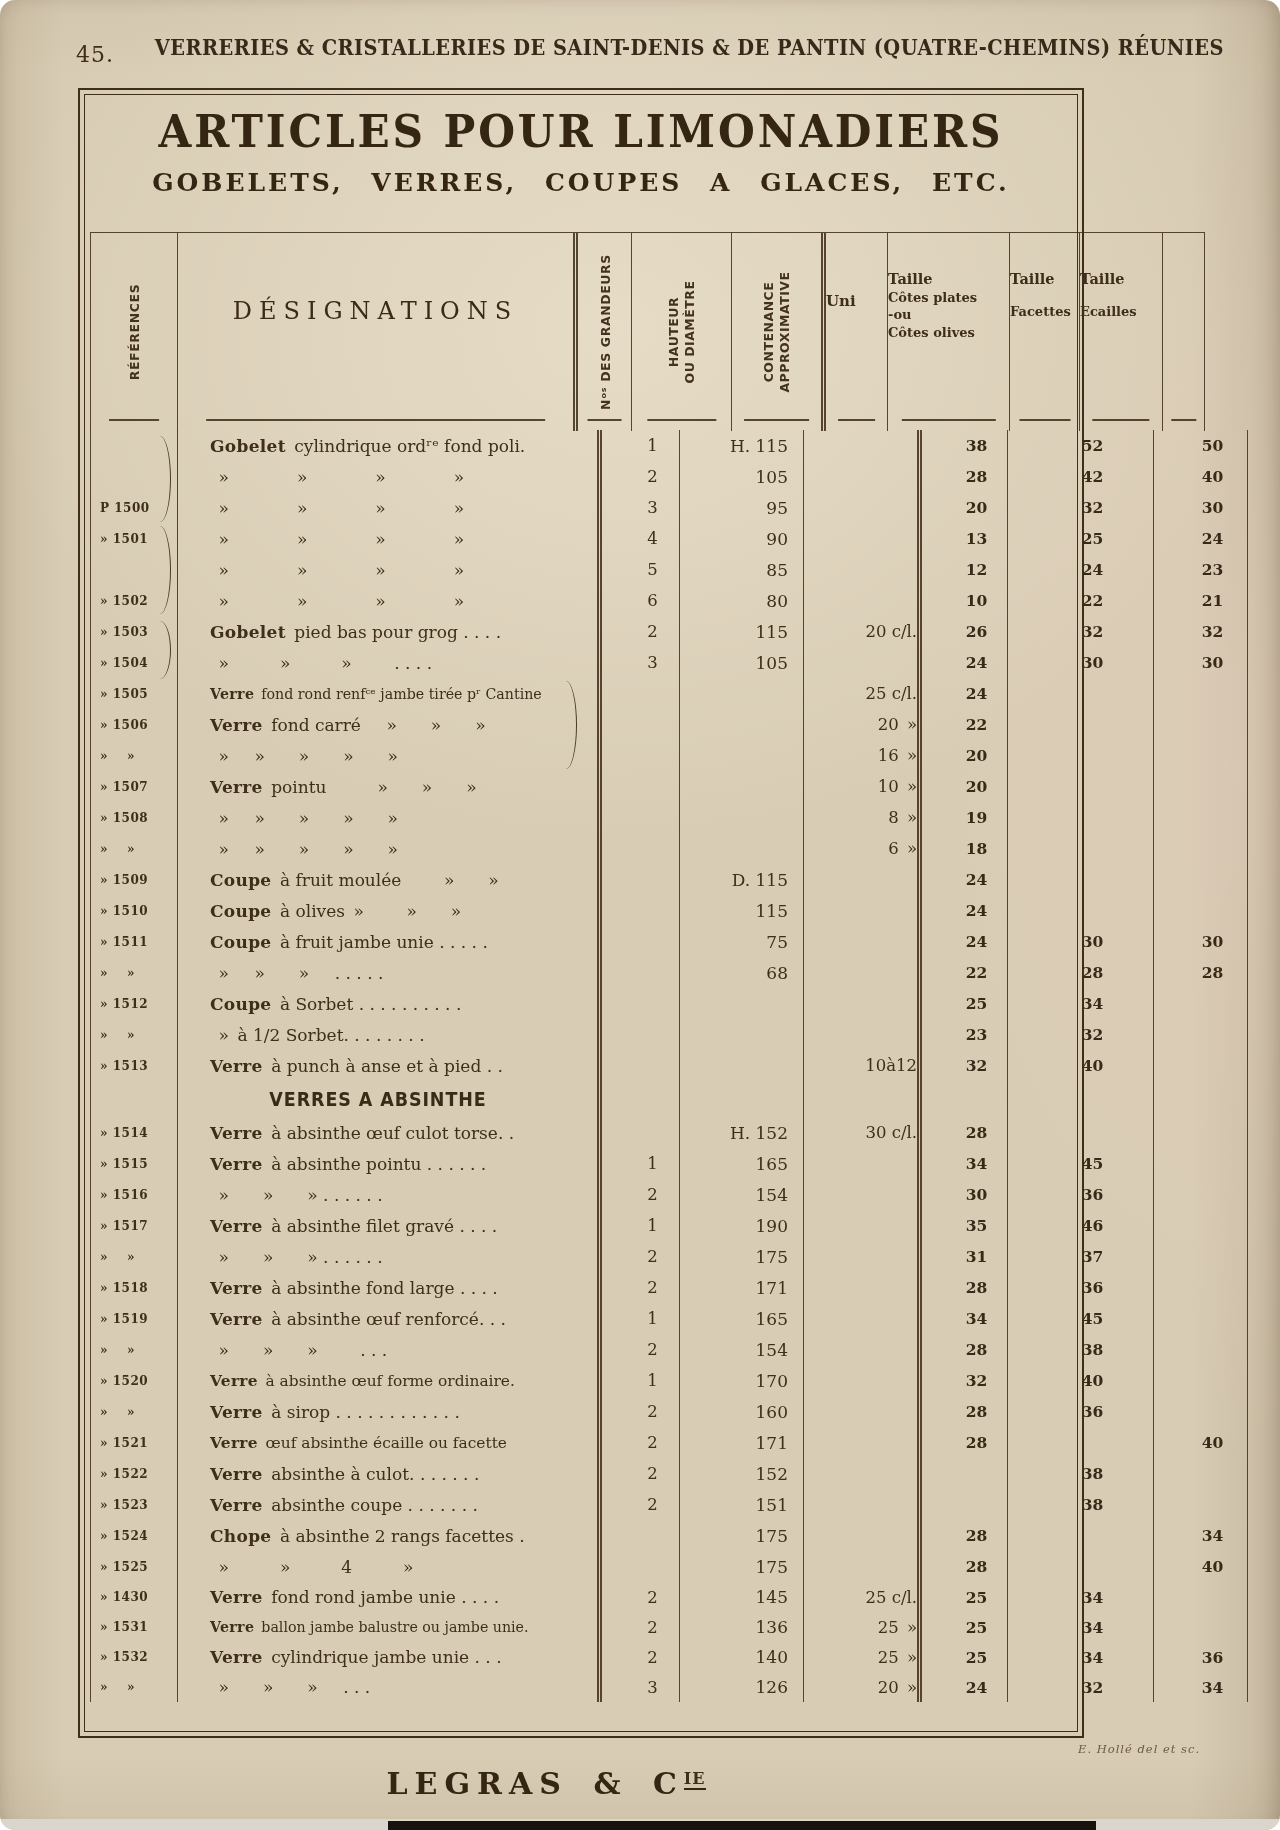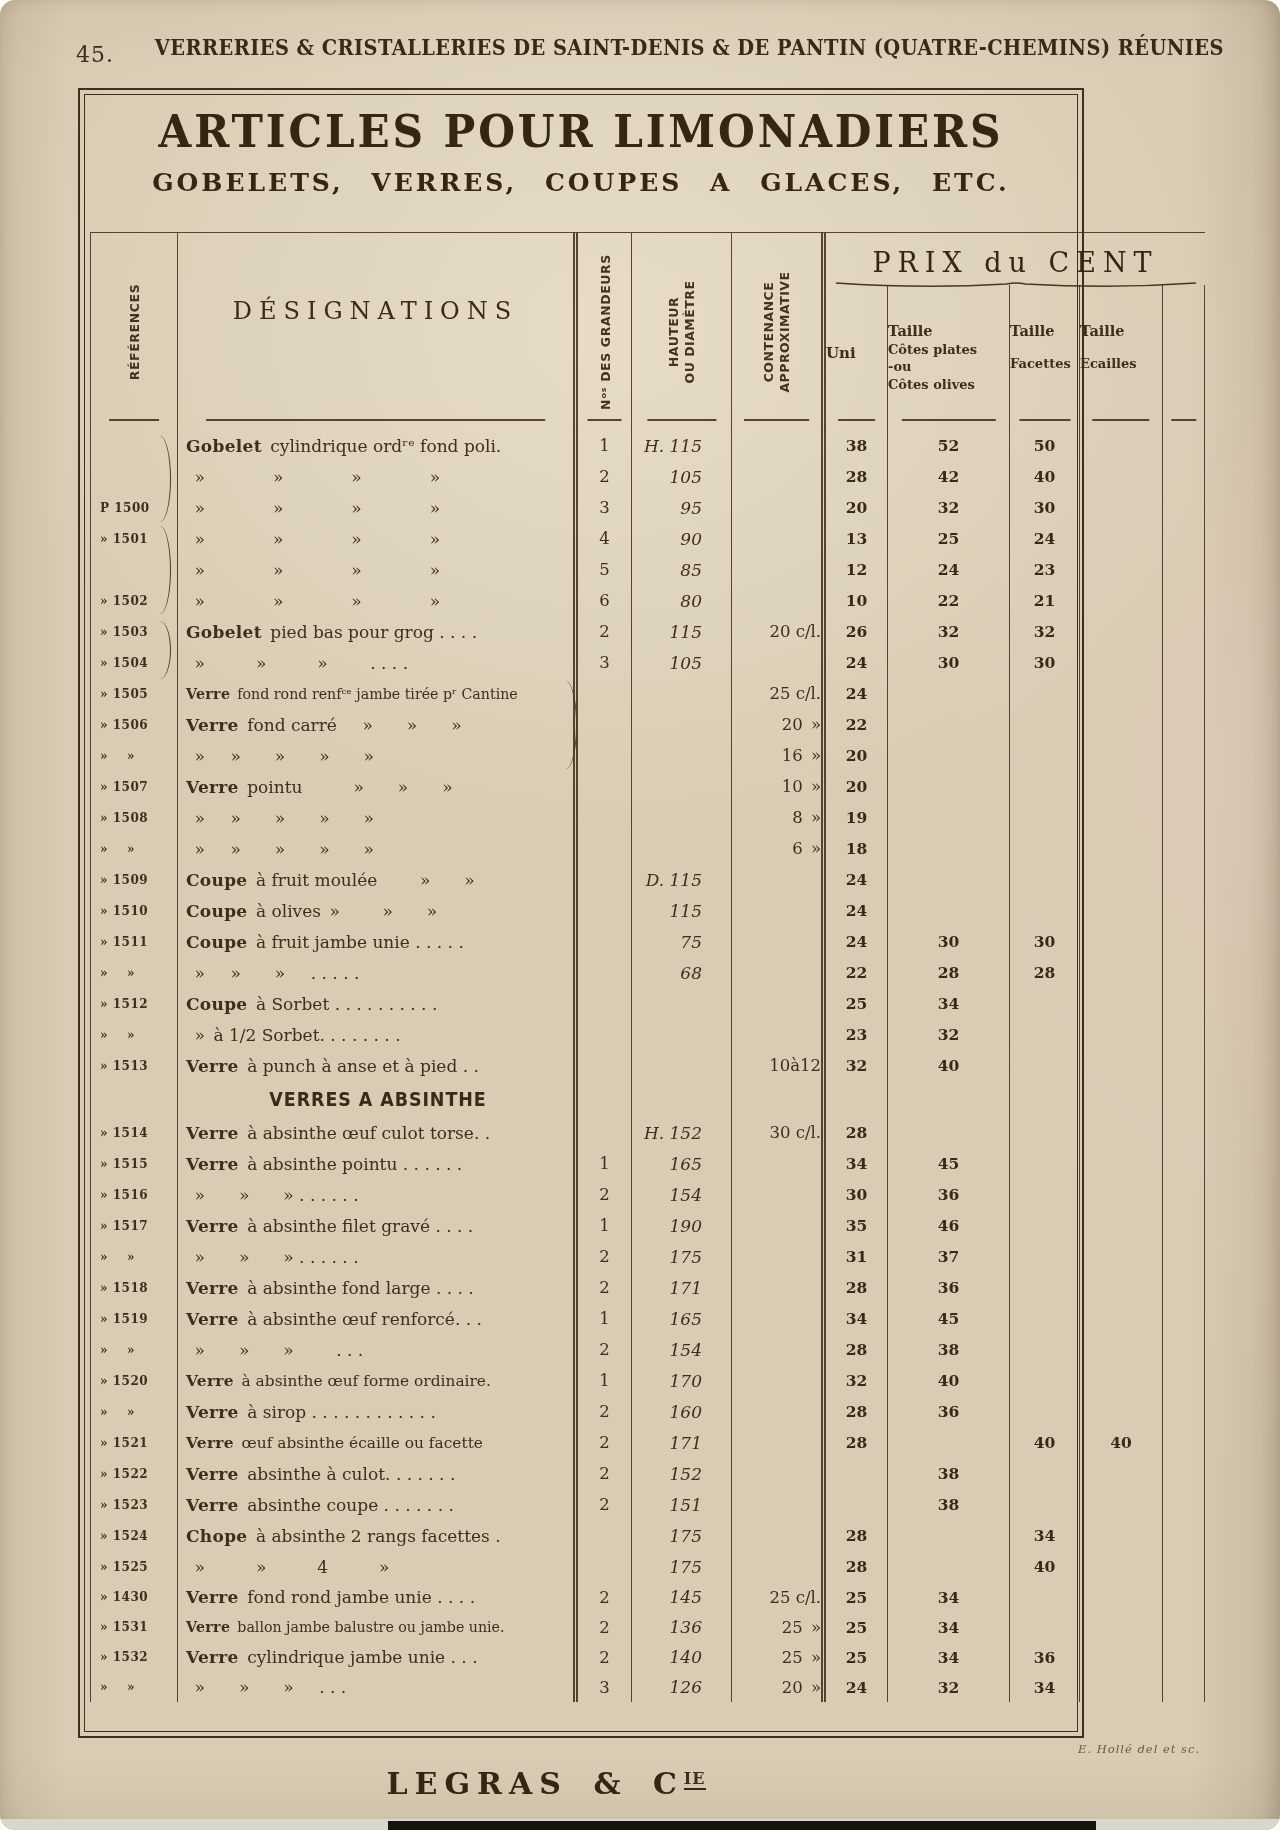--- a/index.html
+++ b/index.html
@@ -55,31 +55,31 @@
   .hdash{position:absolute;bottom:10px;left:50%;transform:translateX(-50%);border-top:2px solid var(--line);}
   .prix-wrap{display:flex;flex-direction:column;height:198px;}
   .prix-title{position:relative;height:52px;text-align:center;font-size:27px;letter-spacing:7px;
     padding-top:14px;color:#342613;box-sizing:border-box;}
   .prix-rule{position:absolute;left:2%;bottom:-4px;width:96%;height:9px;}
   .prix-sub{display:grid;grid-template-columns:62px 122px 70px 83px 42px;flex:1;}
   .sub{padding-top:36px;text-align:left;font-weight:bold;font-size:13px;line-height:1.35;color:#3d2d1a;}
   .sub .l1{font-size:14.5px;}
   .uni-label{margin-top:22px;font-size:15px;font-weight:bold;}
   
-  .row{height:31px;align-items:center;position:relative;}
+  .row{height:31px;align-items:center;position:relative;gap:24px;}
   .blk-5 .row{height:30px;}
   .c{height:100%;display:flex;align-items:center;}
   .ref{font-weight:bold;font-size:12px;padding-left:9px;white-space:pre;letter-spacing:.5px;}
   .des{font-size:17px;padding-left:8px;}
   .des .lead{font-weight:bold;letter-spacing:.3px;}
   .des .rest{white-space:pre;}
   .row.s .des{font-size:14.2px;}
   .row.s2 .des{font-size:15.4px;}
   .g{justify-content:center;font-size:16.5px;}
-  .h{justify-content:flex-end;padding-right:29px;font-size:17px;font-style:italic;}
+  .h{justify-content:flex-end;padding-right:15px;font-size:17px;}
   .ct{justify-content:flex-end;font-size:16.5px;white-space:pre;}
   .p{justify-content:center;font-weight:bold;font-size:15.5px;color:#382a18;}
   
   .row.sec{height:36px;}
   .sec-label{position:absolute;left:88px;top:0;width:400px;height:100%;display:flex;align-items:center;
     justify-content:center;font-family:"DejaVu Sans",sans-serif;font-weight:bold;font-size:19px;
     letter-spacing:1px;transform:scaleX(.92);color:#3a2b18;}
   
   .brace{position:absolute;width:10px;border-right:1.8px solid var(--ink2);
     border-radius:0 100% 100% 0 / 0 50% 50% 0;}
@@ -125,26 +125,20 @@
       <div class="hc br">
         <span class="rot2"><span>HAUTEUR</span><br><span>OU DIAMÈTRE</span></span>
         <span class="hdash" style="width:70%"></span>
       </div>
       <div class="hc brd">
         <span class="rot2"><span>CONTENANCE</span><br><span>APPROXIMATIVE</span></span>
         <span class="hdash" style="width:74%"></span>
       </div>
       <div class="hc" style="grid-column:span 5">
         <div class="prix-wrap">
-          <div class="prix-title">
-            <span>PRIX du CENT</span>
-            <svg class="prix-rule" viewBox="0 0 380 9" preserveAspectRatio="none">
-              <path d="M2 3 Q 95 9 180 4 Q 190 2 200 4 Q 290 9 378 3" fill="none" stroke="#46351f" stroke-width="1.6"></path>
-            </svg>
-          </div>
           <div class="prix-sub">
             <div class="sub br">
               <div class="uni-label">Uni</div>
               <span class="hdash" style="width:62%"></span>
             </div>
             <div class="sub br">
               <div class="l1">Taille</div>
               <div>Côtes plates</div>
               <div>-ou</div>
               <div>Côtes olives</div>

